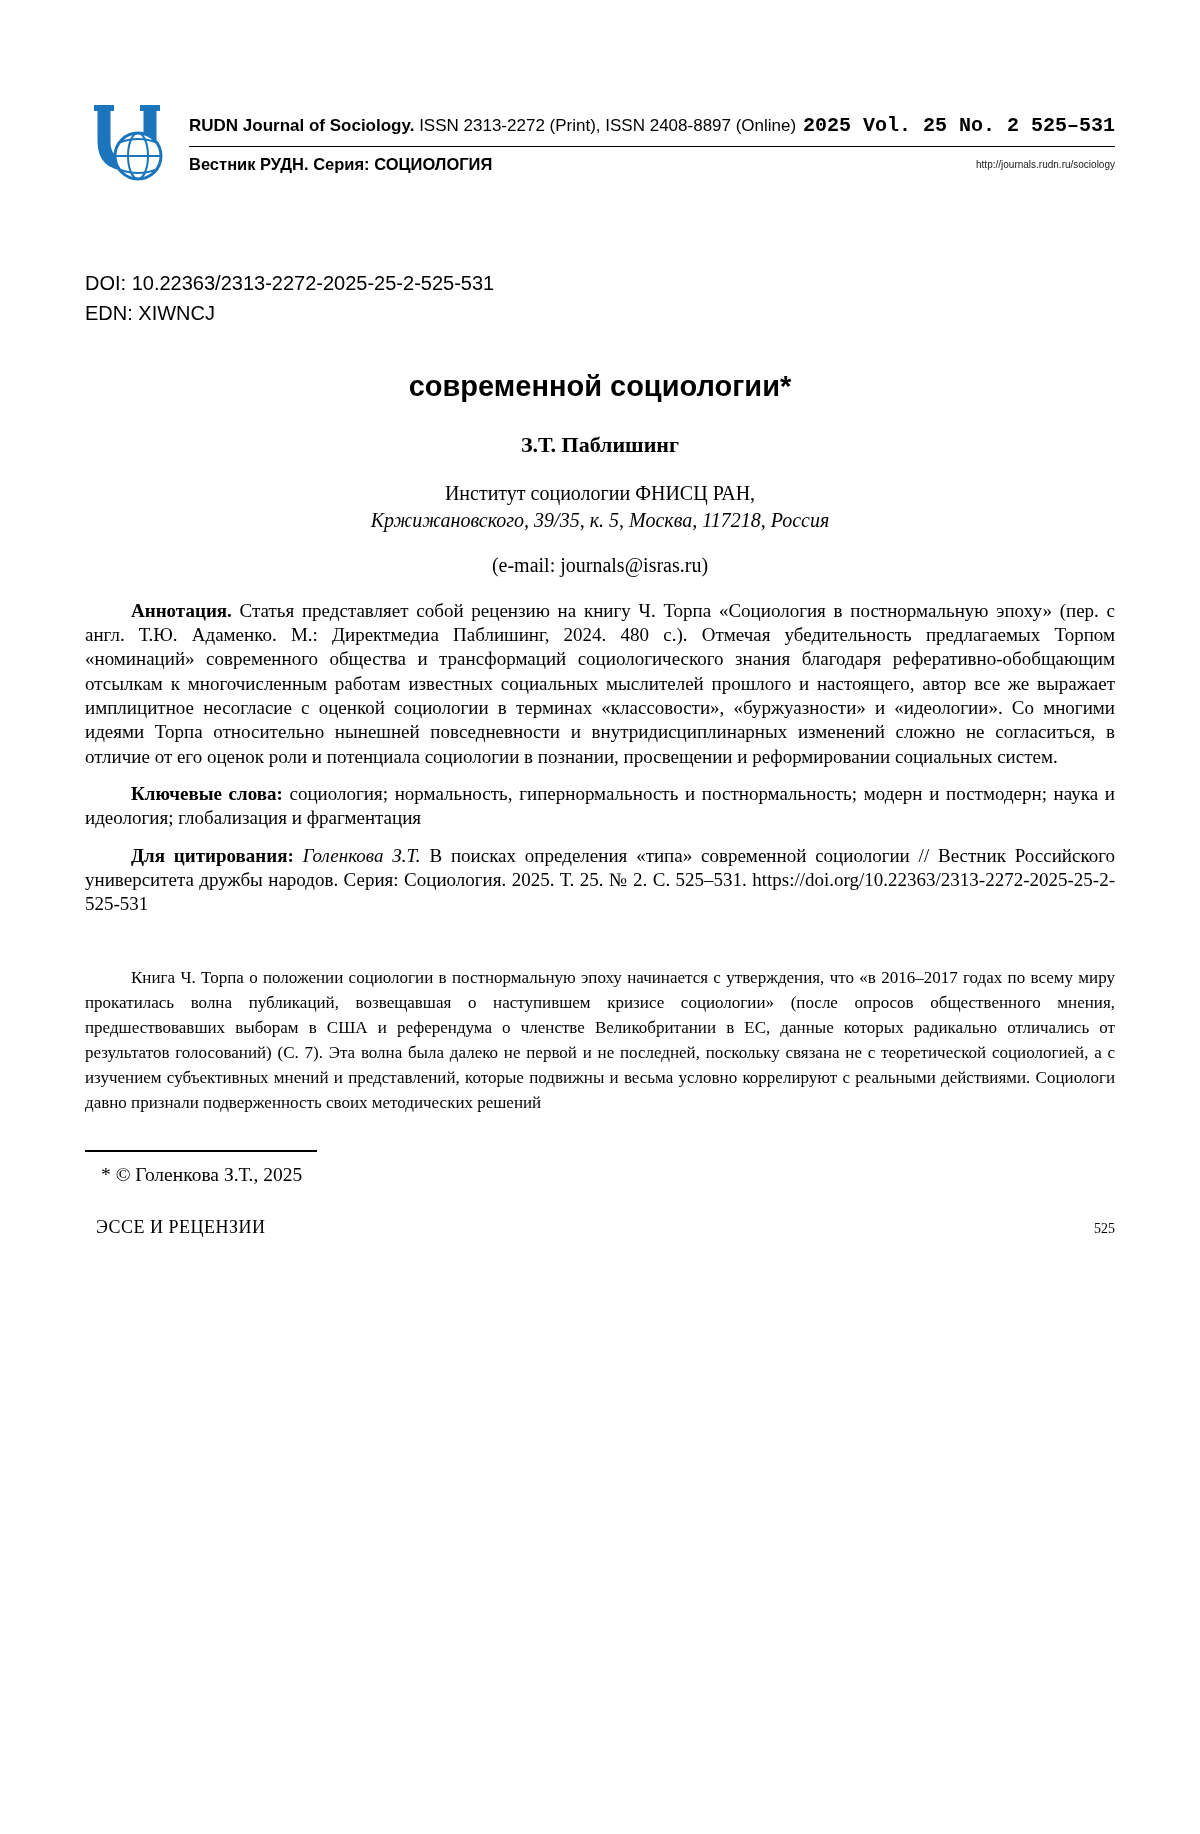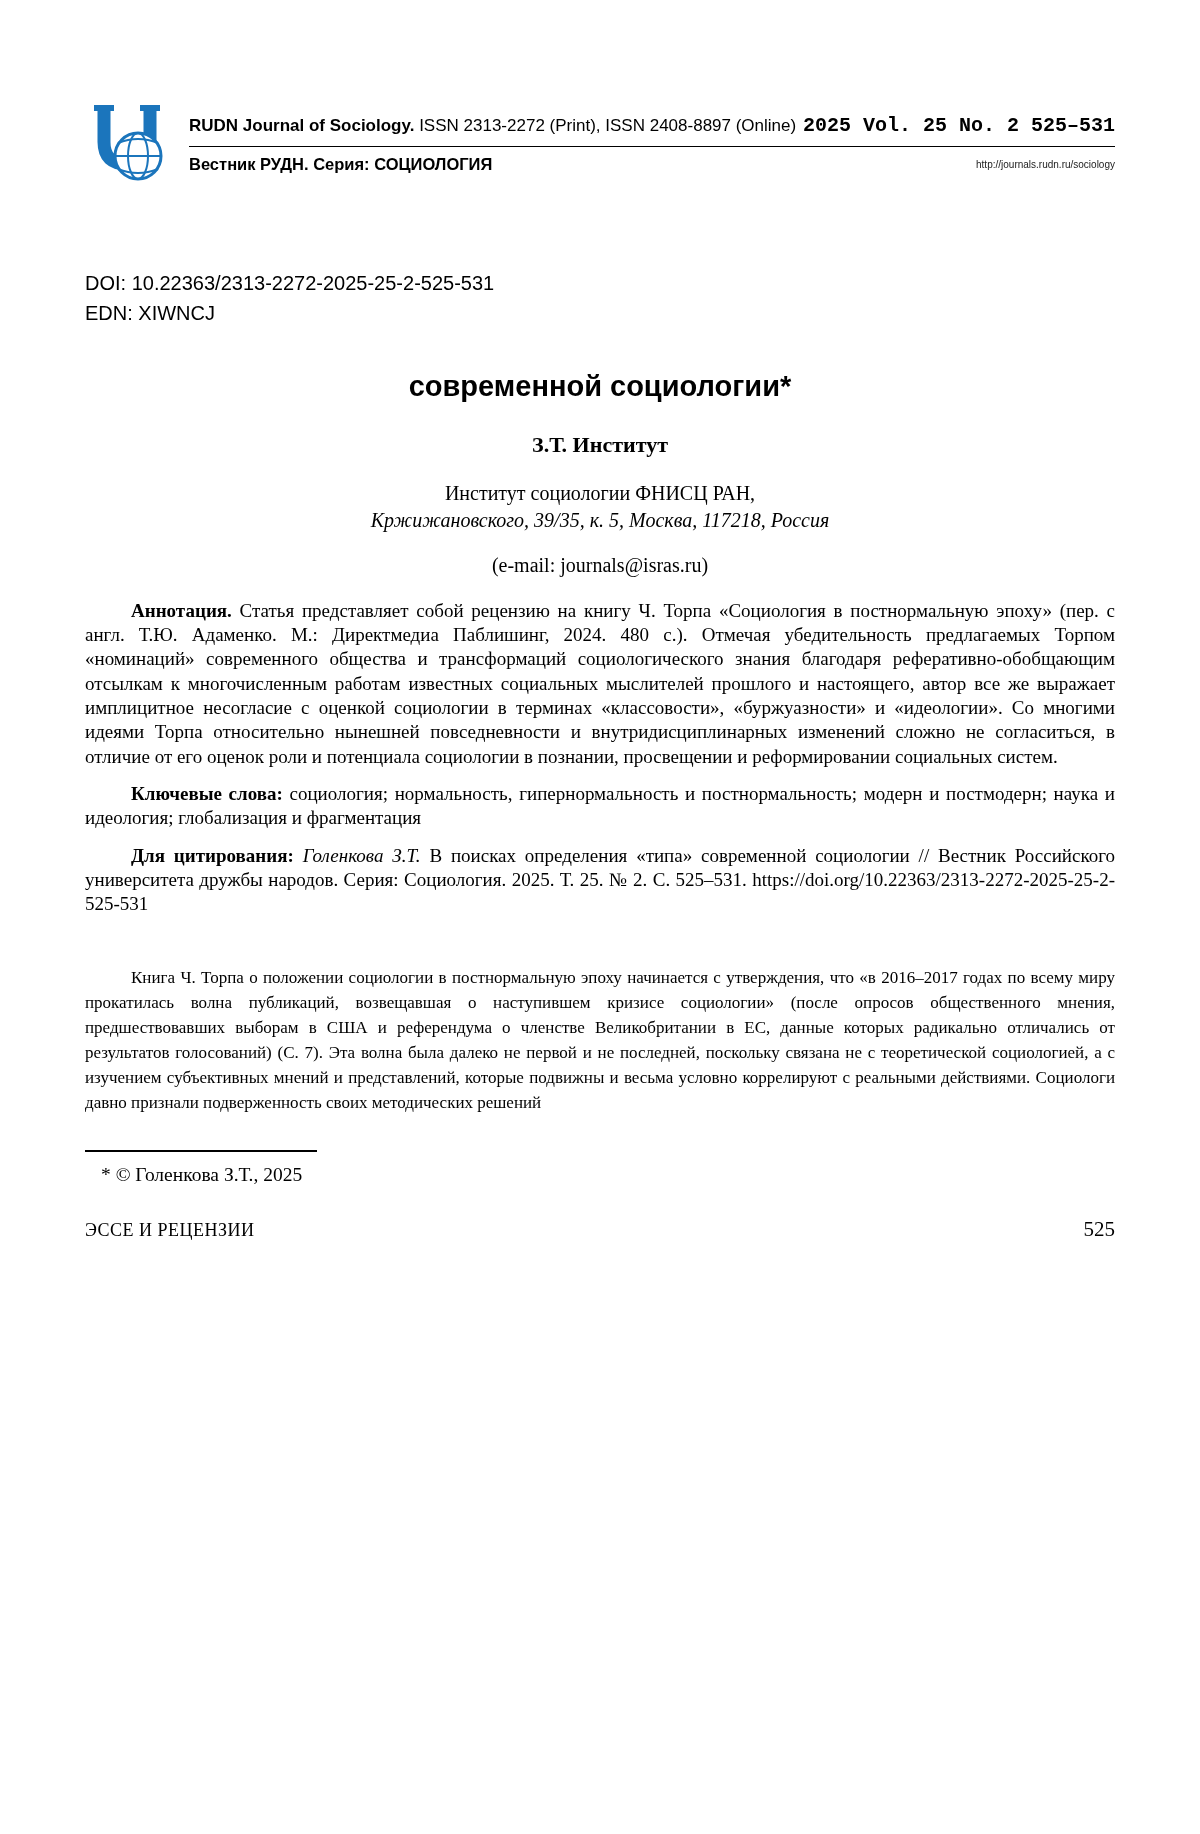--- a/index.html
+++ b/index.html
@@ -72,22 +72,22 @@
   .footnote { margin-top:34px; }
   .footnote-rule { width:232px; height:2px; background:#000; }
   .footnote-text { padding-left:16px; margin-top:8px; font-size:19.5px; line-height:1.55; }
   .footnote-text .received { font-style:italic; }
 
   
   .page-footer {
     margin-top:26px;
     display:flex; justify-content:space-between; align-items:baseline;
   }
-  .footer-section { font-size:18px; letter-spacing:0.5px; }
-  .footer-page { font-size:21px; }
+  .footer-section { font-size:18px; letter-spacing:0.5px;margin-left:11px; }
+  .footer-page { font-size:14px; }
 </style>
 </head>
 <body>
 
 <div class="page">
 
   <div class="header">
     <div class="logo-wrap">
       <svg viewBox="0 0 84 84" xmlns="http://www.w3.org/2000/svg">
         <path d="M19 3 V38 Q19 60 42 60 Q65 60 65 38 V3" fill="none" stroke="#1b75bc" stroke-width="13"></path>
@@ -116,21 +116,21 @@
 
   <div class="doi-block">
     <div>DOI: 10.22363/2313-2272-2025-25-2-525-531</div>
     <div>EDN: XIWNCJ</div>
   </div>
 
   <h1 class="article-title">
     <div>современной социологии*</div>
   </h1>
 
-  <div class="author">З.Т. Институт</div>
+  <div class="author">З.Т. Паблишинг</div>
 
   <div class="affiliation">
     <div>Институт социологии ФНИСЦ РАН,</div>
     <div class="addr">Кржижановского, 39/35, к. 5, Москва, 117218, Россия</div>
   </div>
 
   <div class="email">(e-mail: journals@isras.ru)</div>
 
   <p class="meta-para">
     <span class="lbl">Аннотация.</span><span> Статья представляет собой рецензию на книгу Ч. Торпа «Социология в постнормальную эпоху» (пер. с англ. Т.Ю. Адаменко. М.: Директмедиа Паблишинг, 2024. 480 с.). Отмечая убедительность предлагаемых Торпом «номинаций» современного общества и трансформаций социологического знания благодаря реферативно-обобщающим отсылкам к многочисленным работам известных социальных мыслителей прошлого и настоящего, автор все же выражает имплицитное несогласие с оценкой социологии в терминах «классовости», «буржуазности» и «идеологии». Со многими идеями Торпа относительно нынешней повседневности и внутридисциплинарных изменений сложно не согласиться, в отличие от его оценок роли и потенциала социологии в познании, просвещении и реформировании социальных систем.</span>

